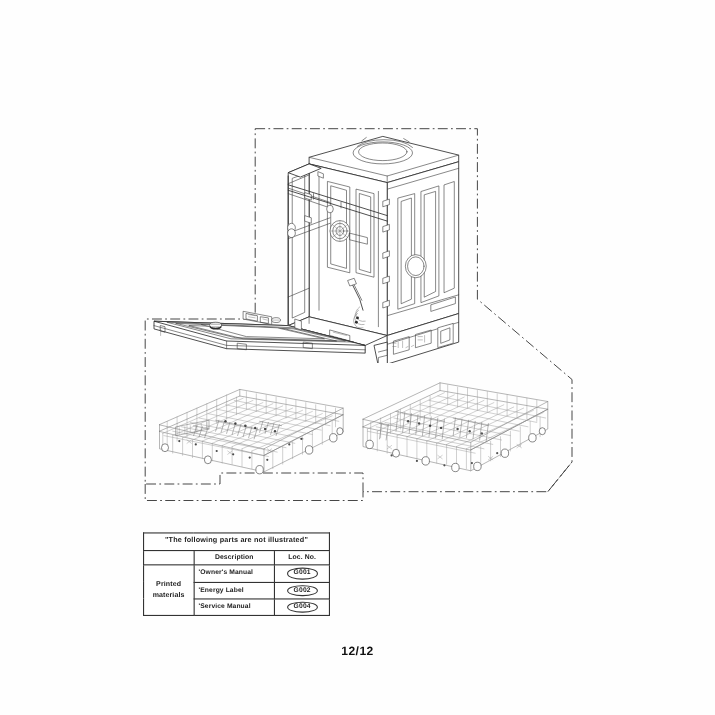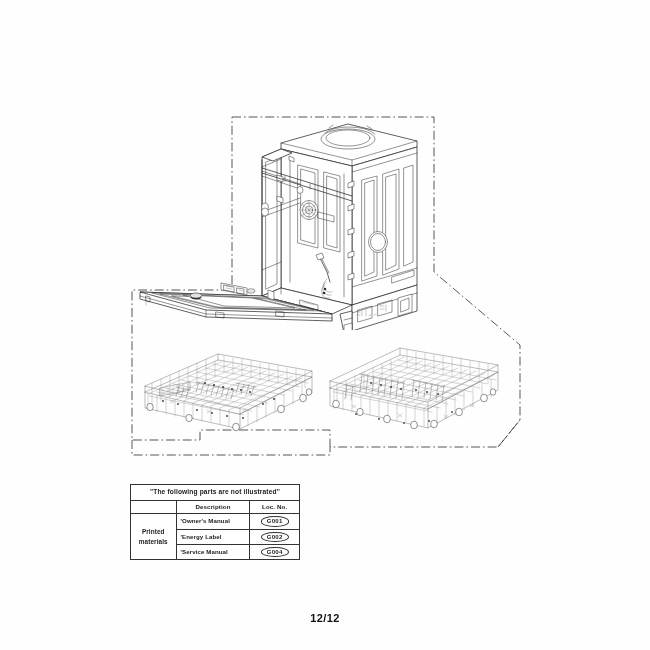--- a/index.html
+++ b/index.html
@@ -70,21 +70,21 @@
     border-radius:50%/50%;
     padding:0px 5px;
     font-size:6.1px;
     letter-spacing:.2px;
     line-height:1.35;
   }
   
   #page-number{
     position:absolute;
     left:0;right:0;
-    top:612px;
+    top:586px;
     text-align:center;
     font-size:11px;
     font-weight:bold;
     letter-spacing:.4px;
     color:#111;
   }
 </style>
 </head>
 <body>
 

